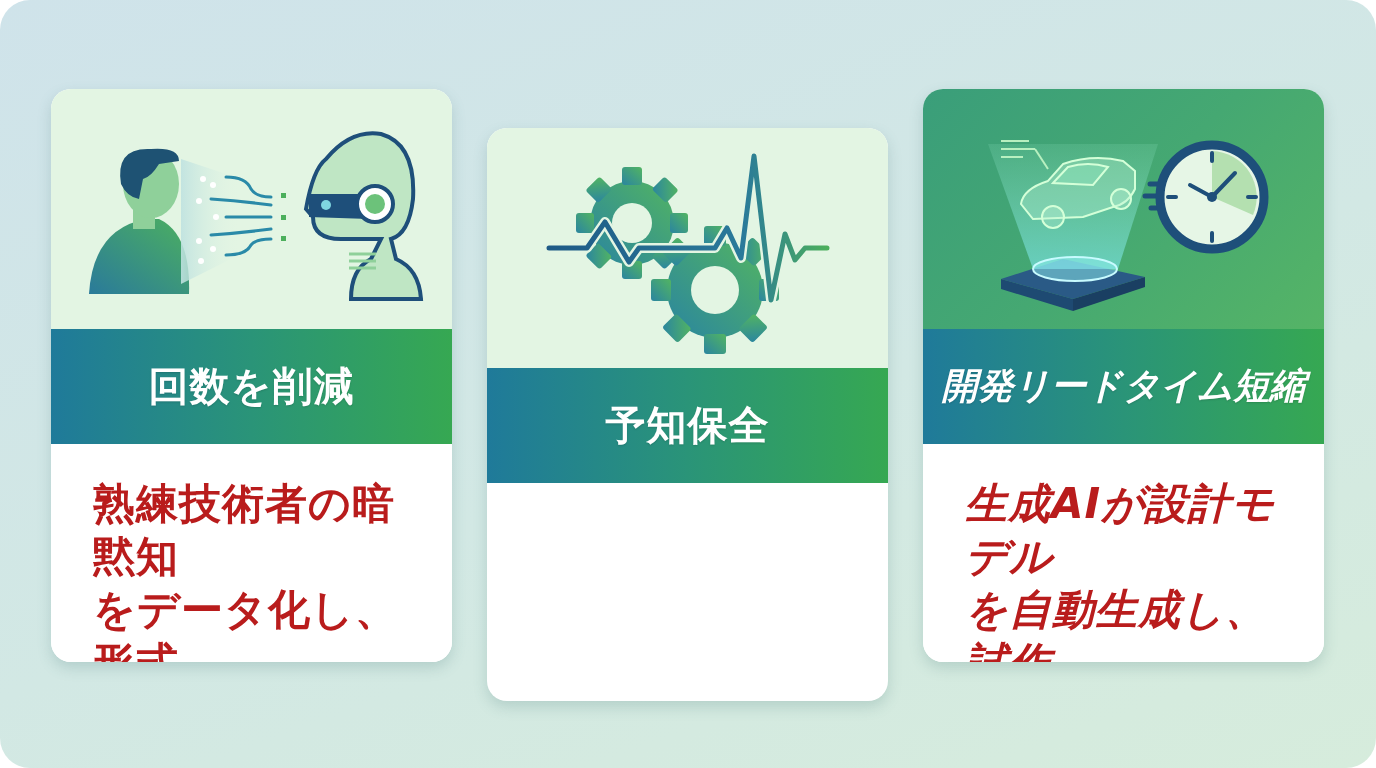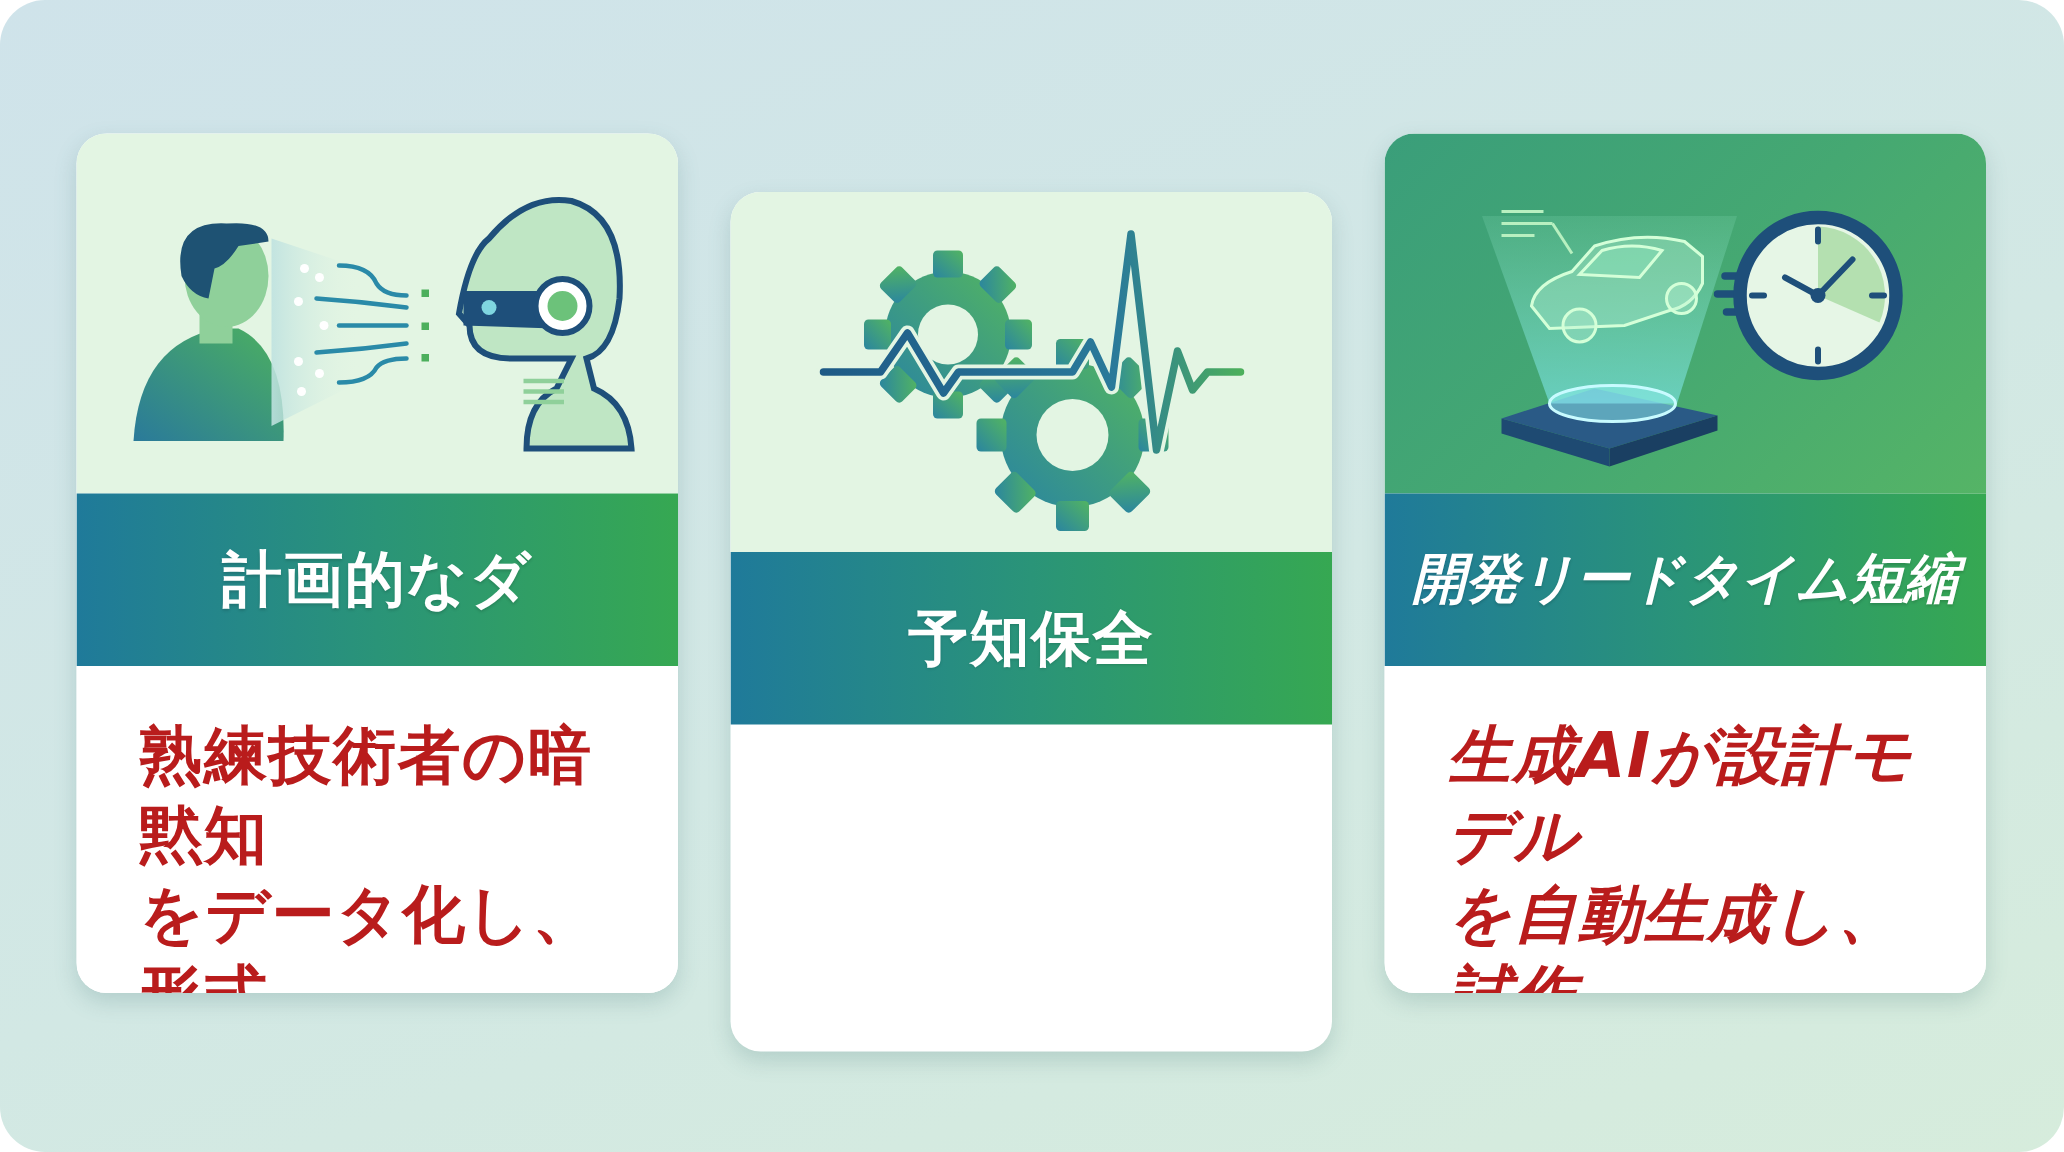--- a/index.html
+++ b/index.html
@@ -103,21 +103,21 @@
         <circle cx="324" cy="115" r="18" fill="#ffffff" stroke="#1e4f7a" stroke-width="4"></circle>
         <circle cx="324" cy="115" r="10" fill="#6cc27a"></circle>
         <g stroke="#8fd09a" stroke-width="3">
             <line x1="298" y1="165" x2="325" y2="165"></line>
             <line x1="298" y1="172" x2="325" y2="172"></line>
             <line x1="298" y1="179" x2="325" y2="179"></line>
           </g>
       </svg>
     </div>
     <div class="band">
-      <span>計画的なダ</span>
+      <span>回数を削減</span>
     </div>
     <div class="body">
       <p>熟練技術者の暗黙知
 をデータ化し、形式
 知として蓄積。</p>
     </div>
   </div>
 
   <div class="card c2">
     <div class="illus">

